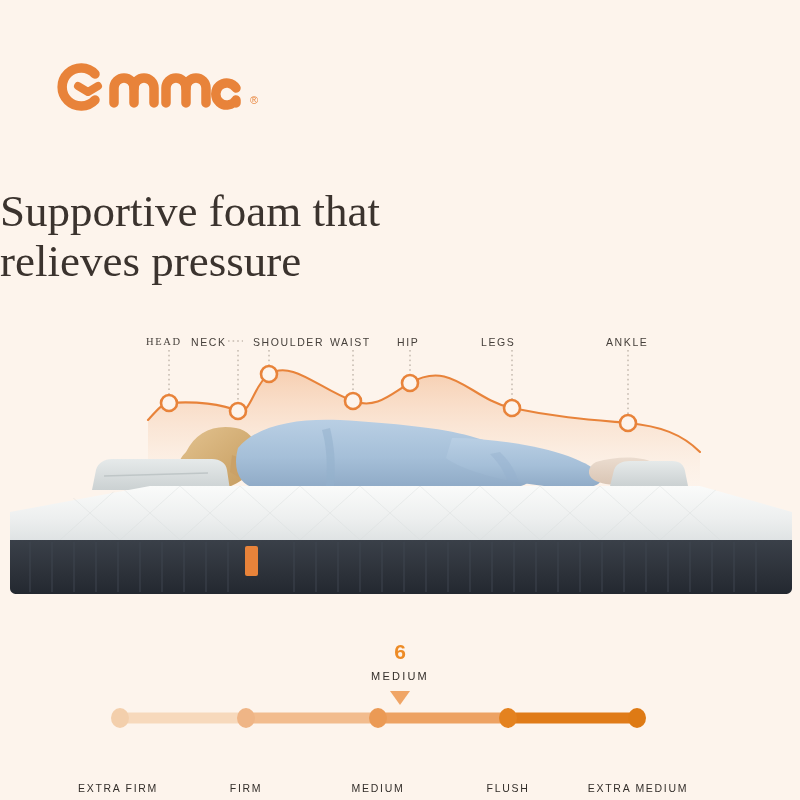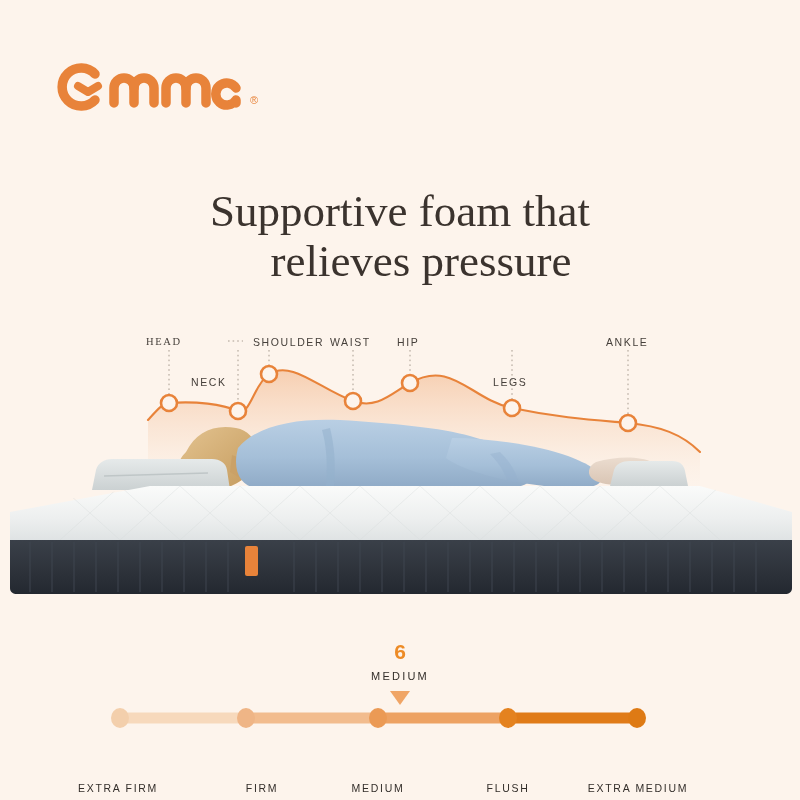--- a/index.html
+++ b/index.html
@@ -12,26 +12,26 @@
   #stage{position:absolute;inset:0;width:800px;height:800px;}
 
   
   #logo{position:absolute;left:52px;top:60px;display:flex;align-items:flex-end;}
   #logo svg{display:block;}
   #logo .reg{font-size:11px;color:#E8833A;margin-left:2px;margin-bottom:6px;font-family:"Liberation Sans",sans-serif;}
 
   
   #headline{
     position:absolute;left:0;top:186px;width:800px;
-    text-align:center;
+    text-align:left;
     font-family:"Liberation Serif", serif;
     font-size:45px;line-height:50px;color:#3B332E;
     letter-spacing:0px;
   }
-  #headline .l2{display:block;padding-left:42px;}
+  #headline .l2{display:block;}
 
   
   #hero{position:absolute;left:0;top:320px;width:800px;height:300px;}
   #heroSvg{position:absolute;left:0;top:0;}
 
   .pt-label{
     position:absolute;
     font-size:10.5px;letter-spacing:1.6px;color:#46403B;
     font-family:"Liberation Sans",sans-serif;white-space:nowrap;
   }
@@ -239,25 +239,25 @@
         <circle cx="238" cy="411" r="8" fill="#FDF4EC" stroke="#E8833A" stroke-width="2.6"></circle>
         <circle cx="269" cy="374" r="8" fill="#FDF4EC" stroke="#E8833A" stroke-width="2.6"></circle>
         <circle cx="353" cy="401" r="8" fill="#FDF4EC" stroke="#E8833A" stroke-width="2.6"></circle>
         <circle cx="410" cy="383" r="8" fill="#FDF4EC" stroke="#E8833A" stroke-width="2.6"></circle>
         <circle cx="512" cy="408" r="8" fill="#FDF4EC" stroke="#E8833A" stroke-width="2.6"></circle>
         <circle cx="628" cy="423" r="8" fill="#FDF4EC" stroke="#E8833A" stroke-width="2.6"></circle>
       </g>
     </svg>
 
     <div class="pt-label" style="left:146px;top:16px;font-family:Liberation Serif, serif;">HEAD</div>
-    <div class="pt-label" style="left:191px;top:16px;margin-top:40px;">NECK</div>
+    <div class="pt-label" style="left:191px;top:16px;">NECK</div>
     <div class="pt-label" style="left:253px;top:16px;">SHOULDER</div>
     <div class="pt-label" style="left:330px;top:16px;text-align:right;">WAIST</div>
     <div class="pt-label" style="left:397px;top:16px;">HIP</div>
-    <div class="pt-label" style="left:493px;top:16px;margin-top:40px;">LEGS</div>
+    <div class="pt-label" style="left:481px;top:16px;">LEGS</div>
     <div class="pt-label" style="left:606px;top:16px;">ANKLE</div>
   </div>
 
   <div id="scale">
     <div id="scaleNum">6</div>
     <div id="scaleWord">MEDIUM</div>
     <div id="scalePtr">
       <svg width="22" height="16" viewBox="0 0 22 16">
         <path d="M1 1 L21 1 L11 15 Z" fill="#F0A566"></path>
       </svg>
@@ -273,19 +273,19 @@
       <g>
         <ellipse cx="120" cy="12" rx="9" ry="10" fill="#F3CFAC"></ellipse>
         <ellipse cx="246" cy="12" rx="9" ry="10" fill="#EFB586"></ellipse>
         <ellipse cx="378" cy="12" rx="9" ry="10" fill="#EB9A55"></ellipse>
         <ellipse cx="508" cy="12" rx="9" ry="10" fill="#E4821F"></ellipse>
         <ellipse cx="637" cy="12" rx="9" ry="10" fill="#DE7A14"></ellipse>
       </g>
     </svg>
 
     <div class="sc-label" style="left:118px;">EXTRA FIRM</div>
-    <div class="sc-label" style="left:262px;">FIRM</div>
+    <div class="sc-label" style="left:246px;">FIRM</div>
     <div class="sc-label" style="left:378px;">MEDIUM</div>
     <div class="sc-label" style="left:508px;">FLUSH</div>
     <div class="sc-label" style="left:638px;">EXTRA MEDIUM</div>
   </div>
 
 </div>
 
 </body></html>

